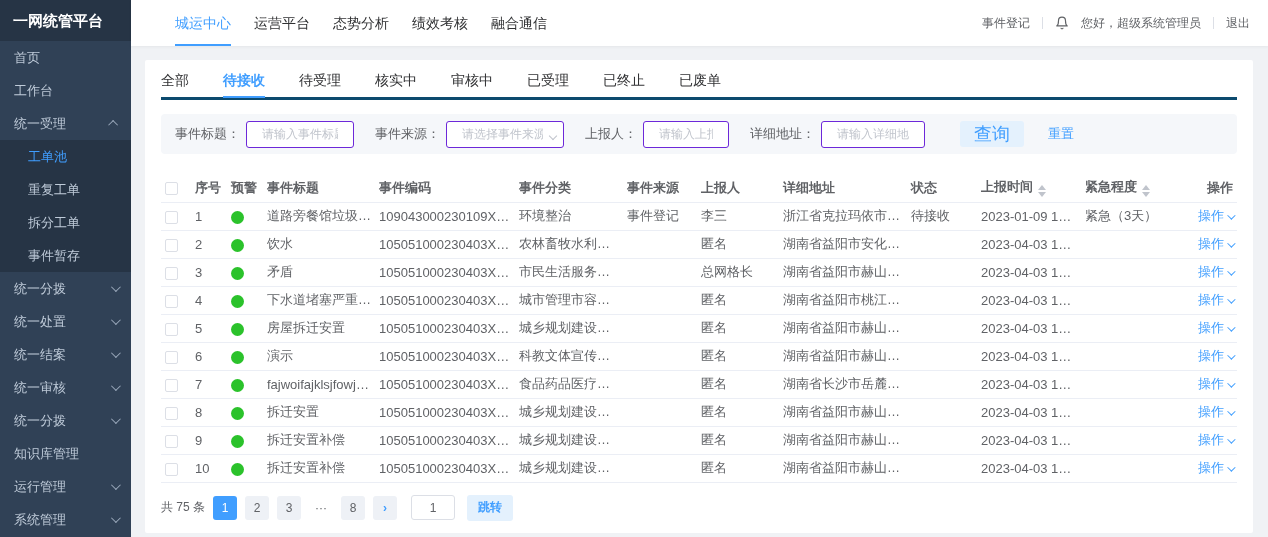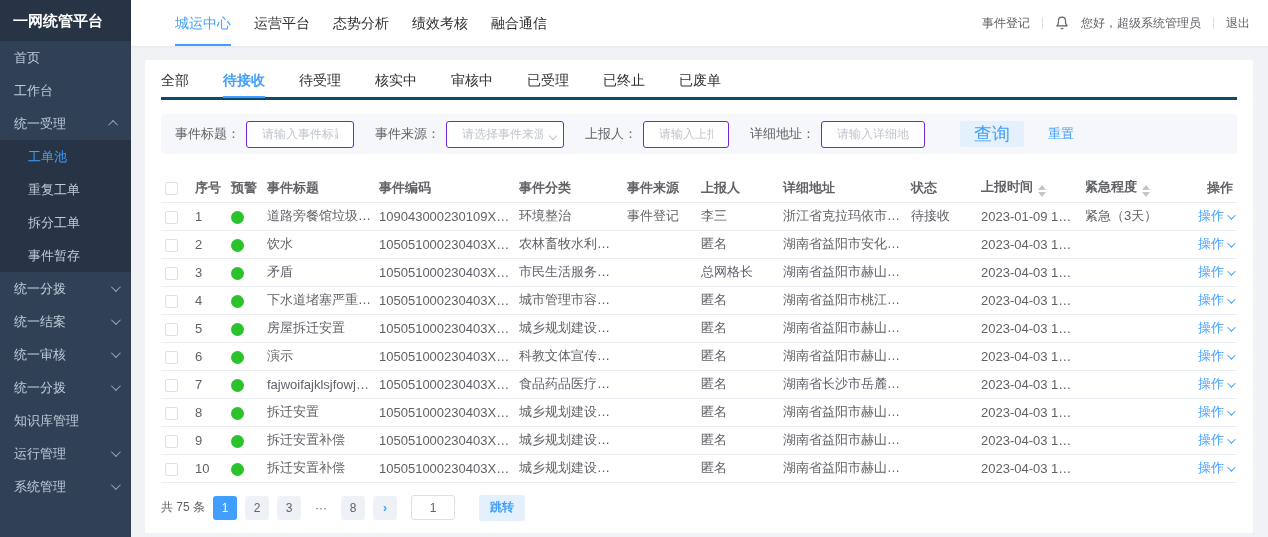--- a/index.html
+++ b/index.html
@@ -66,21 +66,21 @@
   .sort .d{border-top:5px solid #c0c4cc;}
   .op-link{color:var(--accent);cursor:pointer;white-space:nowrap;}
   .op-caret{display:inline-block;width:6px;height:6px;border-right:1px solid var(--accent);border-bottom:1px solid var(--accent);transform:rotate(45deg) translateY(-2px);margin-left:3px;}
   
   .pager{display:flex;align-items:center;gap:8px;margin-top:12px;font-size:12px;color:#606266;}
   .pg{min-width:24px;height:24px;line-height:24px;text-align:center;background:#eef1f6;border-radius:3px;padding:0 4px;cursor:pointer;}
   .pg.active{background:var(--accent);color:#fff;}
   .pg.dots{background:transparent;cursor:default;}
   .pg.next{color:var(--accent);font-weight:bold;}
   .jump-input{width:44px;height:25px;border:1px solid #dcdfe6;border-radius:3px;text-align:center;font-size:12px;color:#606266;outline:none;margin-left:6px;}
-  .jump-btn{height:26px;padding:0 11px;background:#e4f1fd;color:var(--accent);border:none;border-radius:3px;font-size:12px;font-weight:bold;cursor:pointer;margin-left:16px;}
+  .jump-btn{height:26px;padding:0 11px;background:#e4f1fd;color:var(--accent);border:none;border-radius:3px;font-size:12px;font-weight:bold;cursor:pointer;margin-left:4px;}
 </style>
 </head>
 <body>
 
 <aside class="sidebar">
   <div class="logo">一网统管平台</div>
   <nav>
 
       <div class="mi">
         <span class="lbl">首页</span>
@@ -115,20 +115,24 @@
       <div class="mi sub">
         <span class="lbl">事件暂存</span>
 
       </div>
 
       <div class="mi">
         <span class="lbl">统一分拨</span>
         <span class="arr down"></span>
       </div>
 
+      <div class="mi">
+        <span class="lbl">统一处置</span>
+        <span class="arr down"></span>
+      </div>
 
       <div class="mi">
         <span class="lbl">统一结案</span>
         <span class="arr down"></span>
       </div>
 
       <div class="mi">
         <span class="lbl">统一审核</span>
         <span class="arr down"></span>
       </div>

